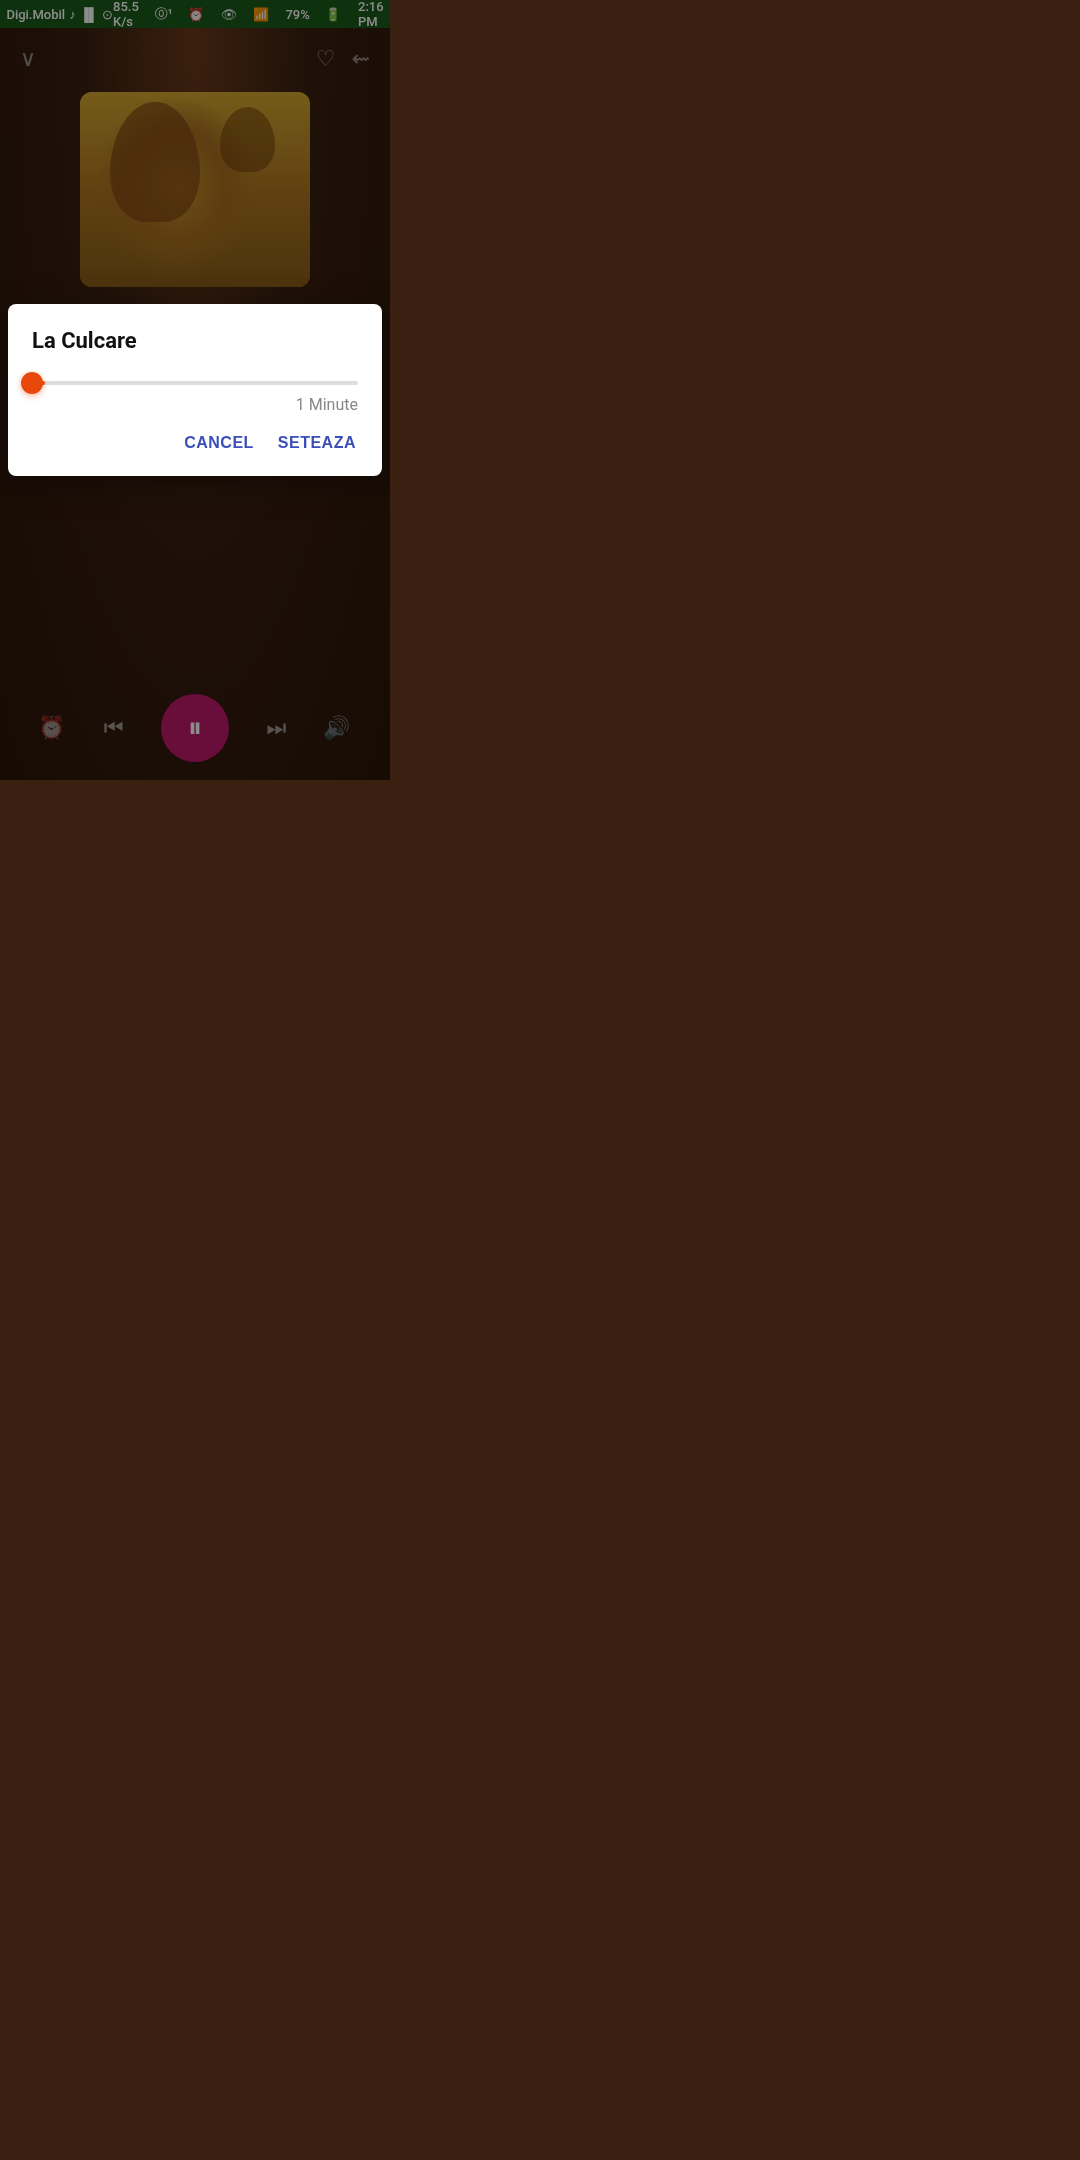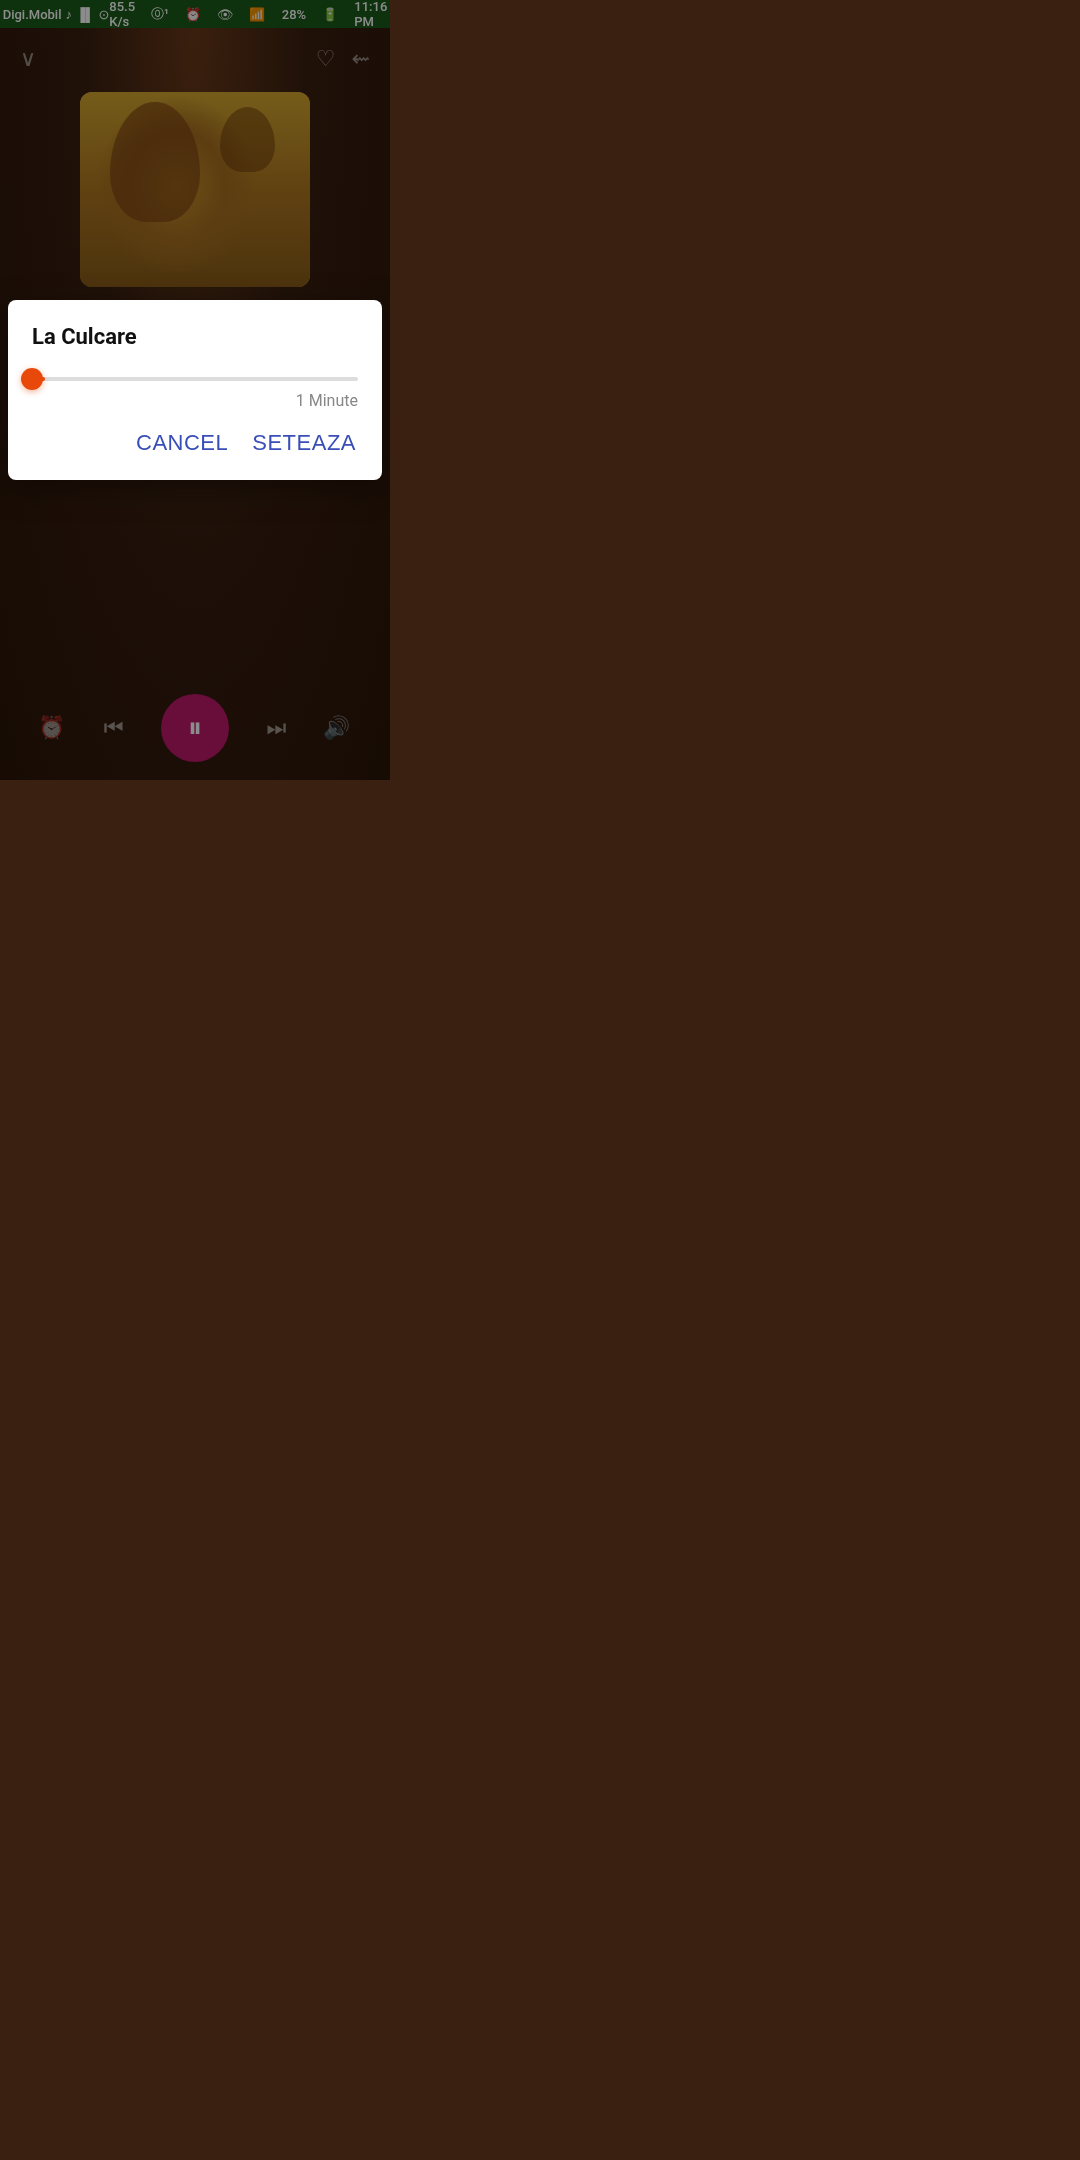--- a/index.html
+++ b/index.html
@@ -261,22 +261,22 @@
       display: flex;
       justify-content: flex-end;
       gap: 20px;
       margin-top: 16px;
     }
 
     .dialog-btn {
       background: none;
       border: none;
       cursor: pointer;
-      font-size: 22px;
-      font-weight: 400;
+      font-size: 16px;
+      font-weight: 700;
       letter-spacing: 0.5px;
       color: #3a4eb8;
       padding: 4px 2px;
       text-transform: uppercase;
     }
   </style>
 </head>
 <body>
 
 <div class="status-bar">
@@ -285,23 +285,23 @@
     <span>♪</span>
     <span>▐▌</span>
     <span>⊙</span>
   </div>
   <div class="status-right">
     <span>85.5 K/s</span>
     <span>⓪¹</span>
     <span>⏰</span>
     <span>👁</span>
     <span>📶</span>
-    <span>28%</span>
+    <span>79%</span>
     <span>🔋</span>
-    <span>11:16 PM</span>
+    <span>2:16 PM</span>
   </div>
 </div>
 
 <div class="player-bg">
 
   <div class="top-controls">
     <button class="icon-btn">
       <span>∨</span>
     </button>
     <div class="right-icons">

